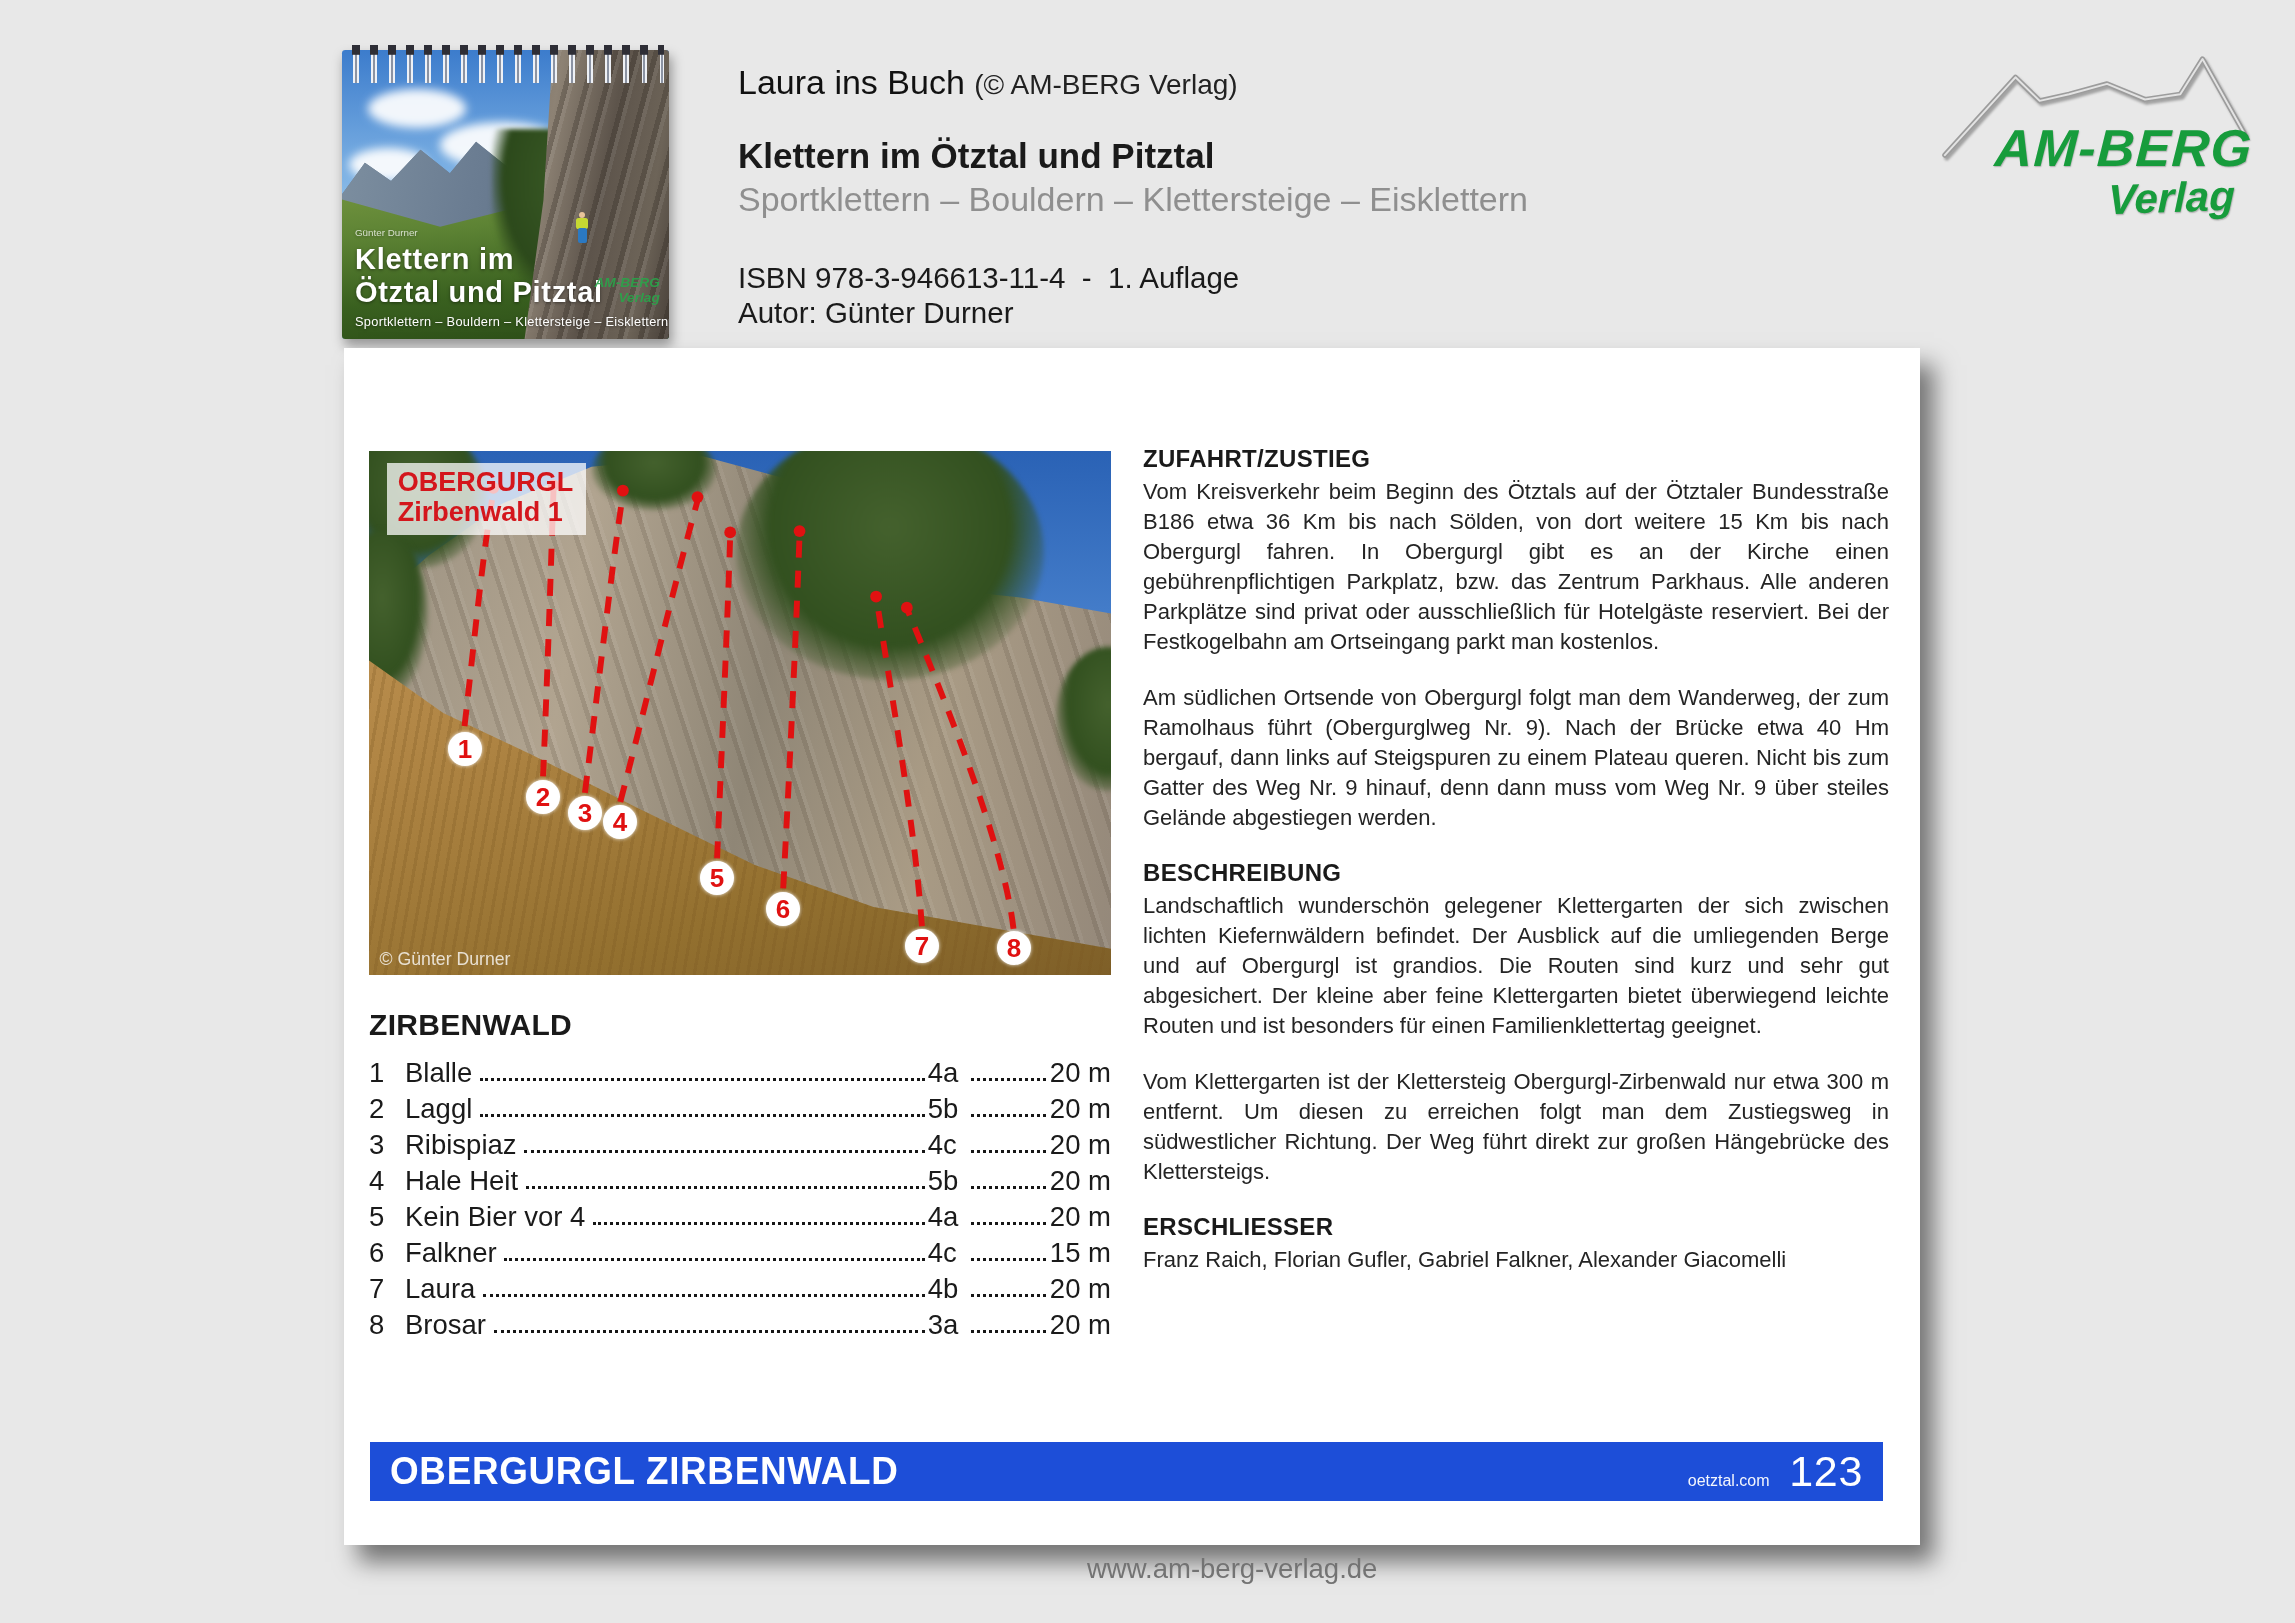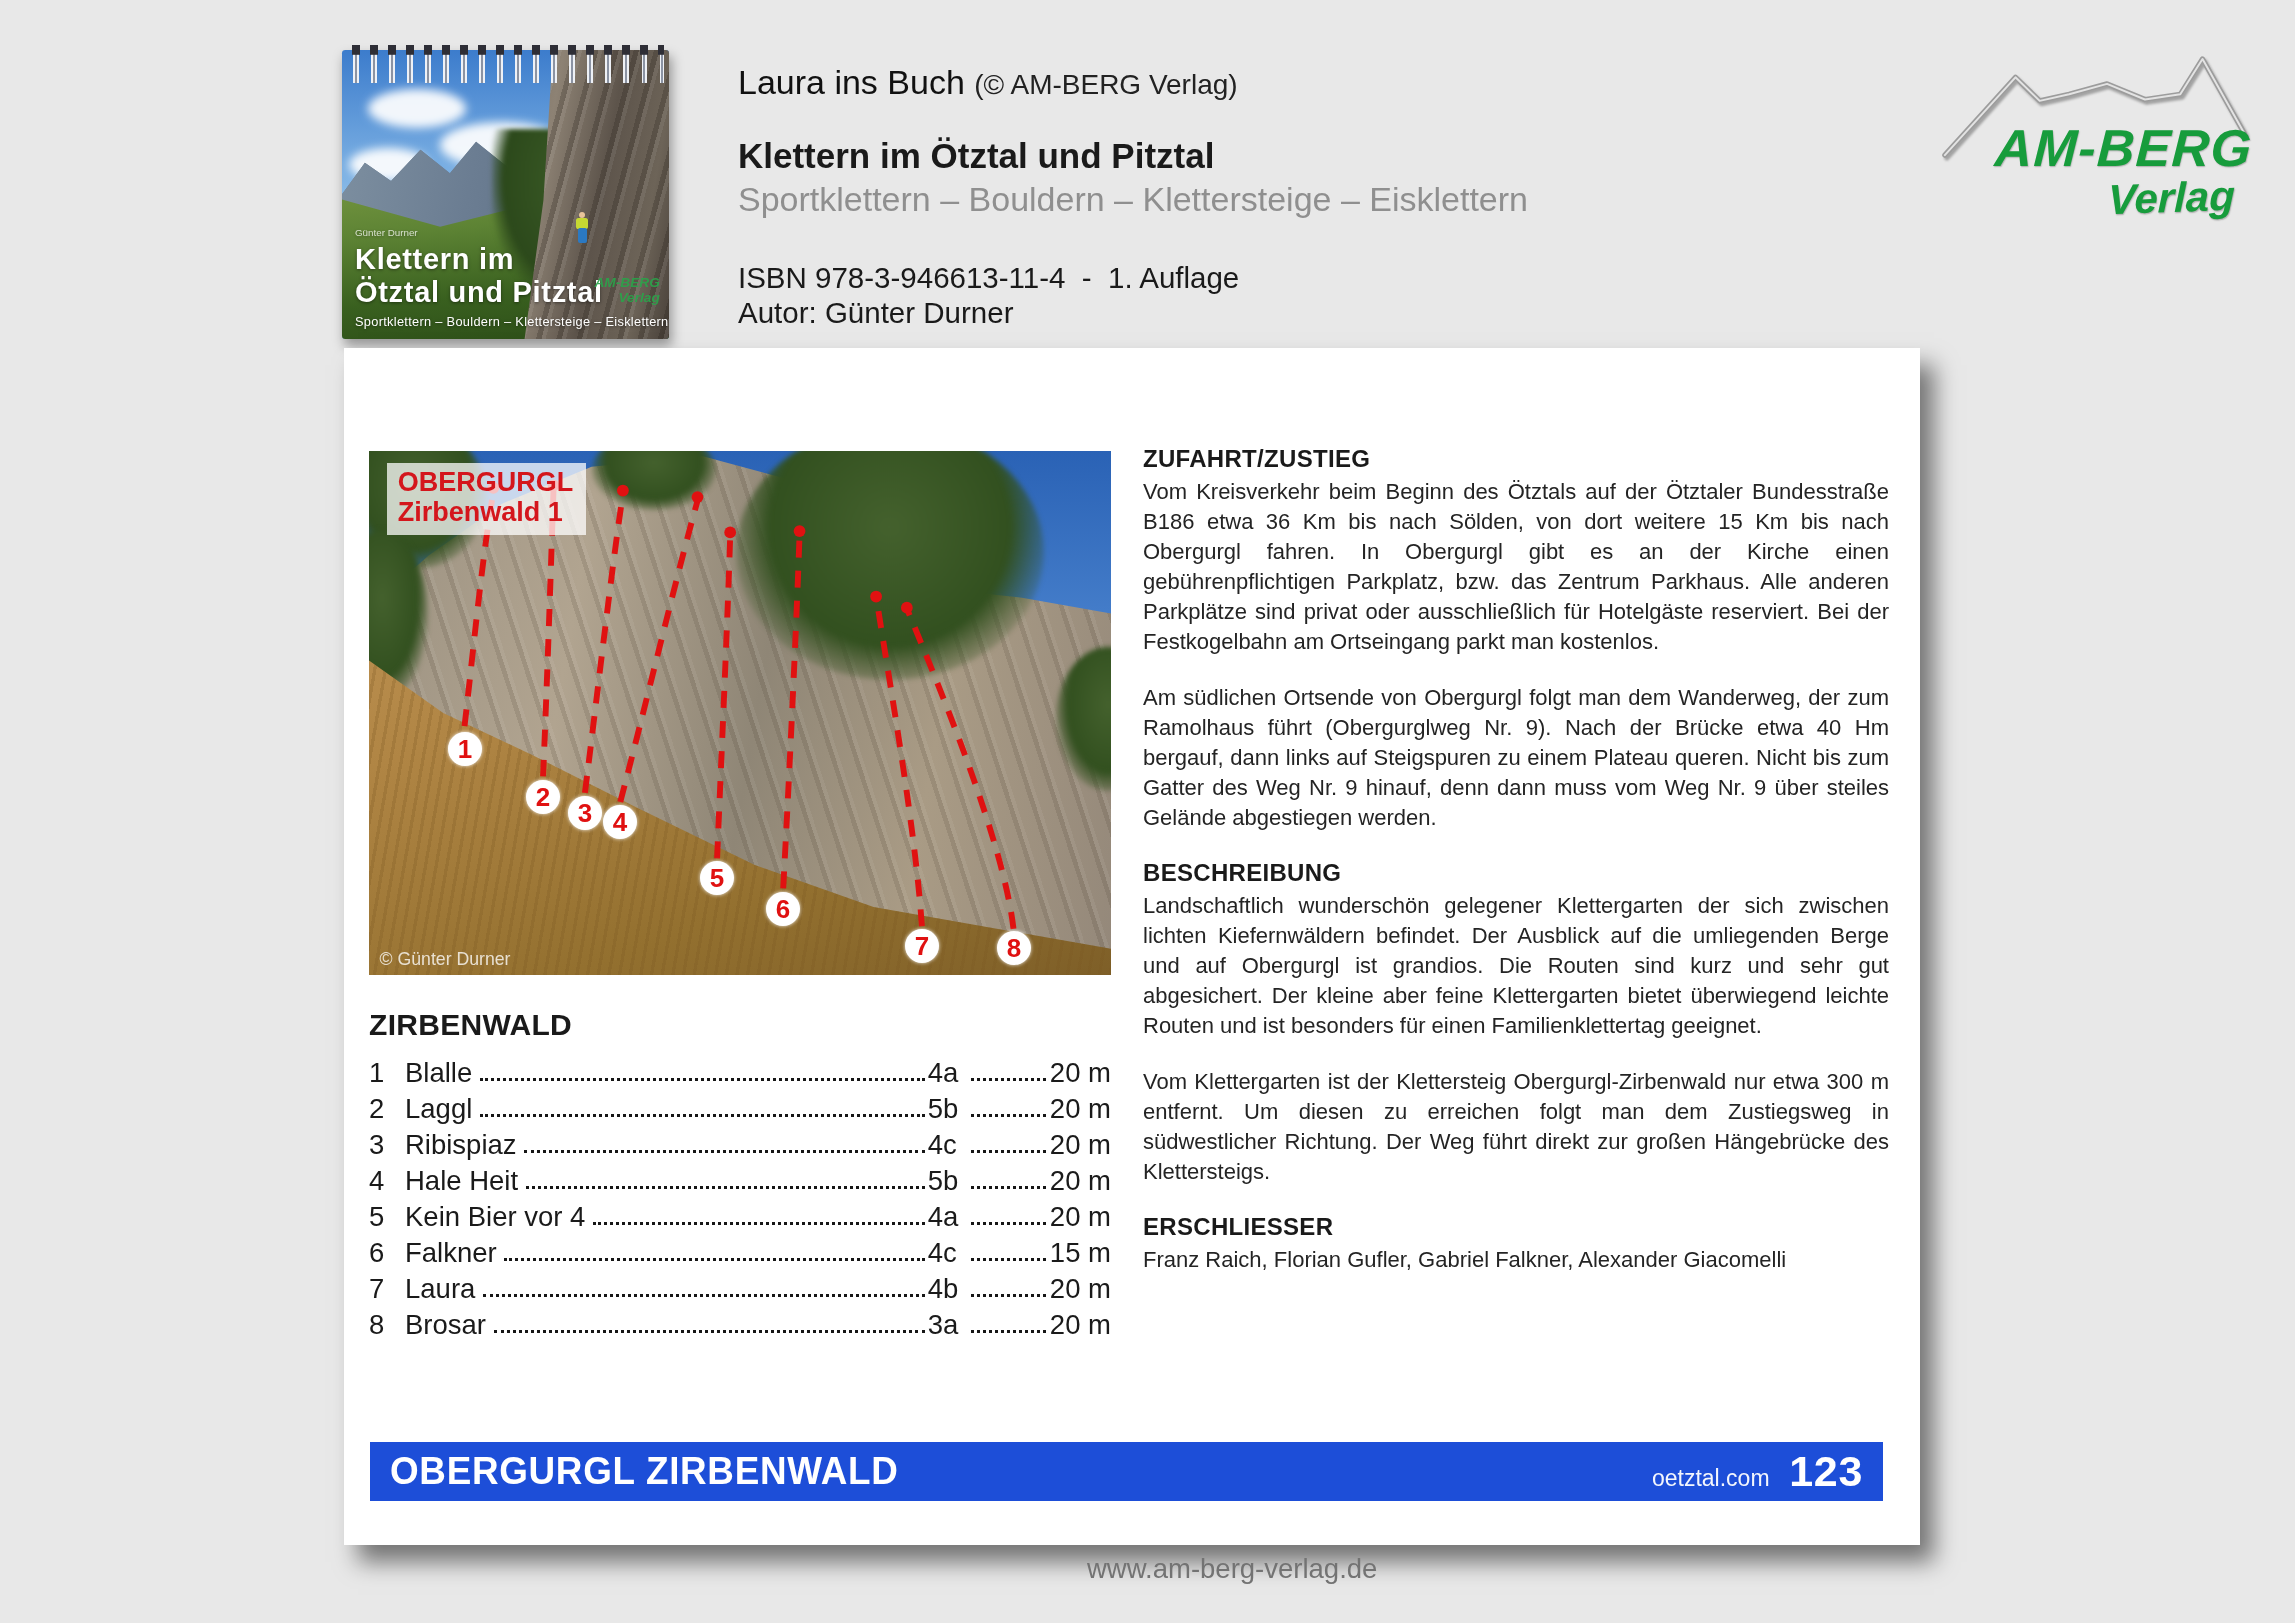--- a/index.html
+++ b/index.html
@@ -97,22 +97,22 @@
   
   .info{position:absolute;left:799px;top:97px;width:746px;}
   .sec-h{font-size:24px;font-weight:bold;letter-spacing:0.3px;margin:0 0 3.9px 0;}
   .sec-p{font-size:22px;line-height:30px;text-align:justify;margin:0 0 26px 0;color:#242424;}
 
   
   .bar{position:absolute;left:26px;top:1094px;width:1513px;height:59px;background:#1d4ed8;
        display:flex;align-items:center;padding:0 20px;box-sizing:border-box;color:#fff;}
   .bar-title{font-size:38px;font-weight:bold;letter-spacing:0.7px;transform:scaleX(.97);transform-origin:left center;white-space:nowrap;}
   .bar-right{margin-left:auto;display:flex;align-items:baseline;gap:19.6px;}
-  .bar-site{font-size:23px;opacity:.95;}
-  .bar-page{font-size:43px;font-weight:bold;letter-spacing:0.7px;}
+  .bar-site{font-size:16px;opacity:.95;}
+  .bar-page{font-size:43px;font-weight:normal;letter-spacing:0.7px;}
 
   .site-url{position:absolute;left:1087px;top:1553px;font-size:27.5px;color:#737373;}
 </style>
 </head>
 <body>
 
 <div class="canvas">
 
   <div class="cover">
     <div class="cover-photo">

